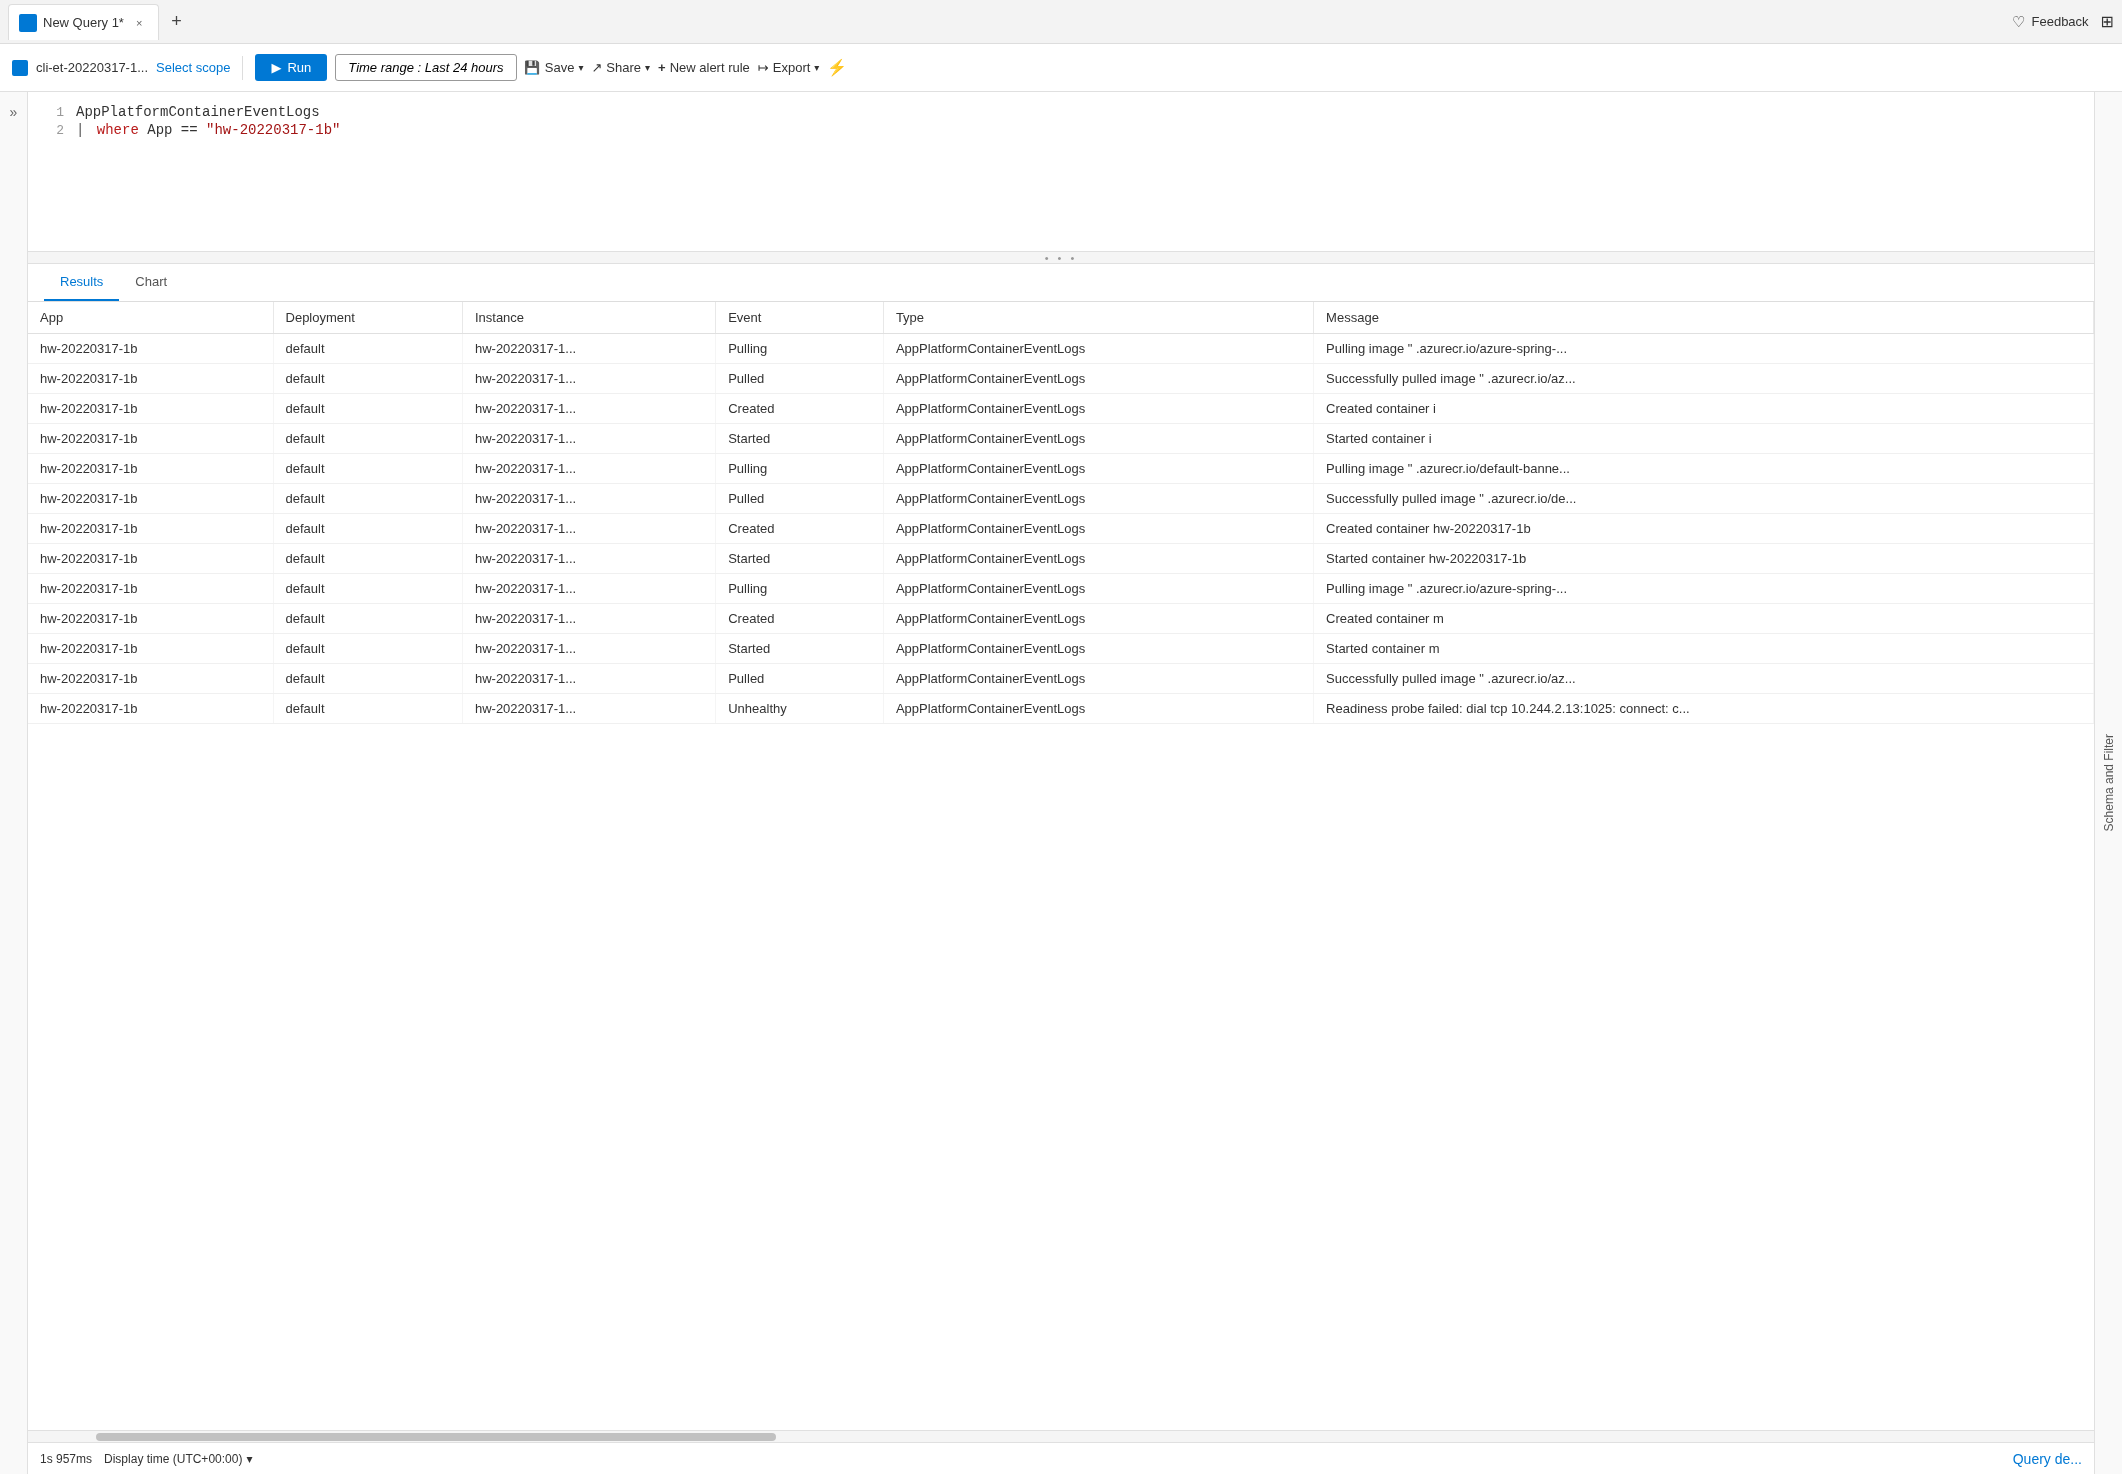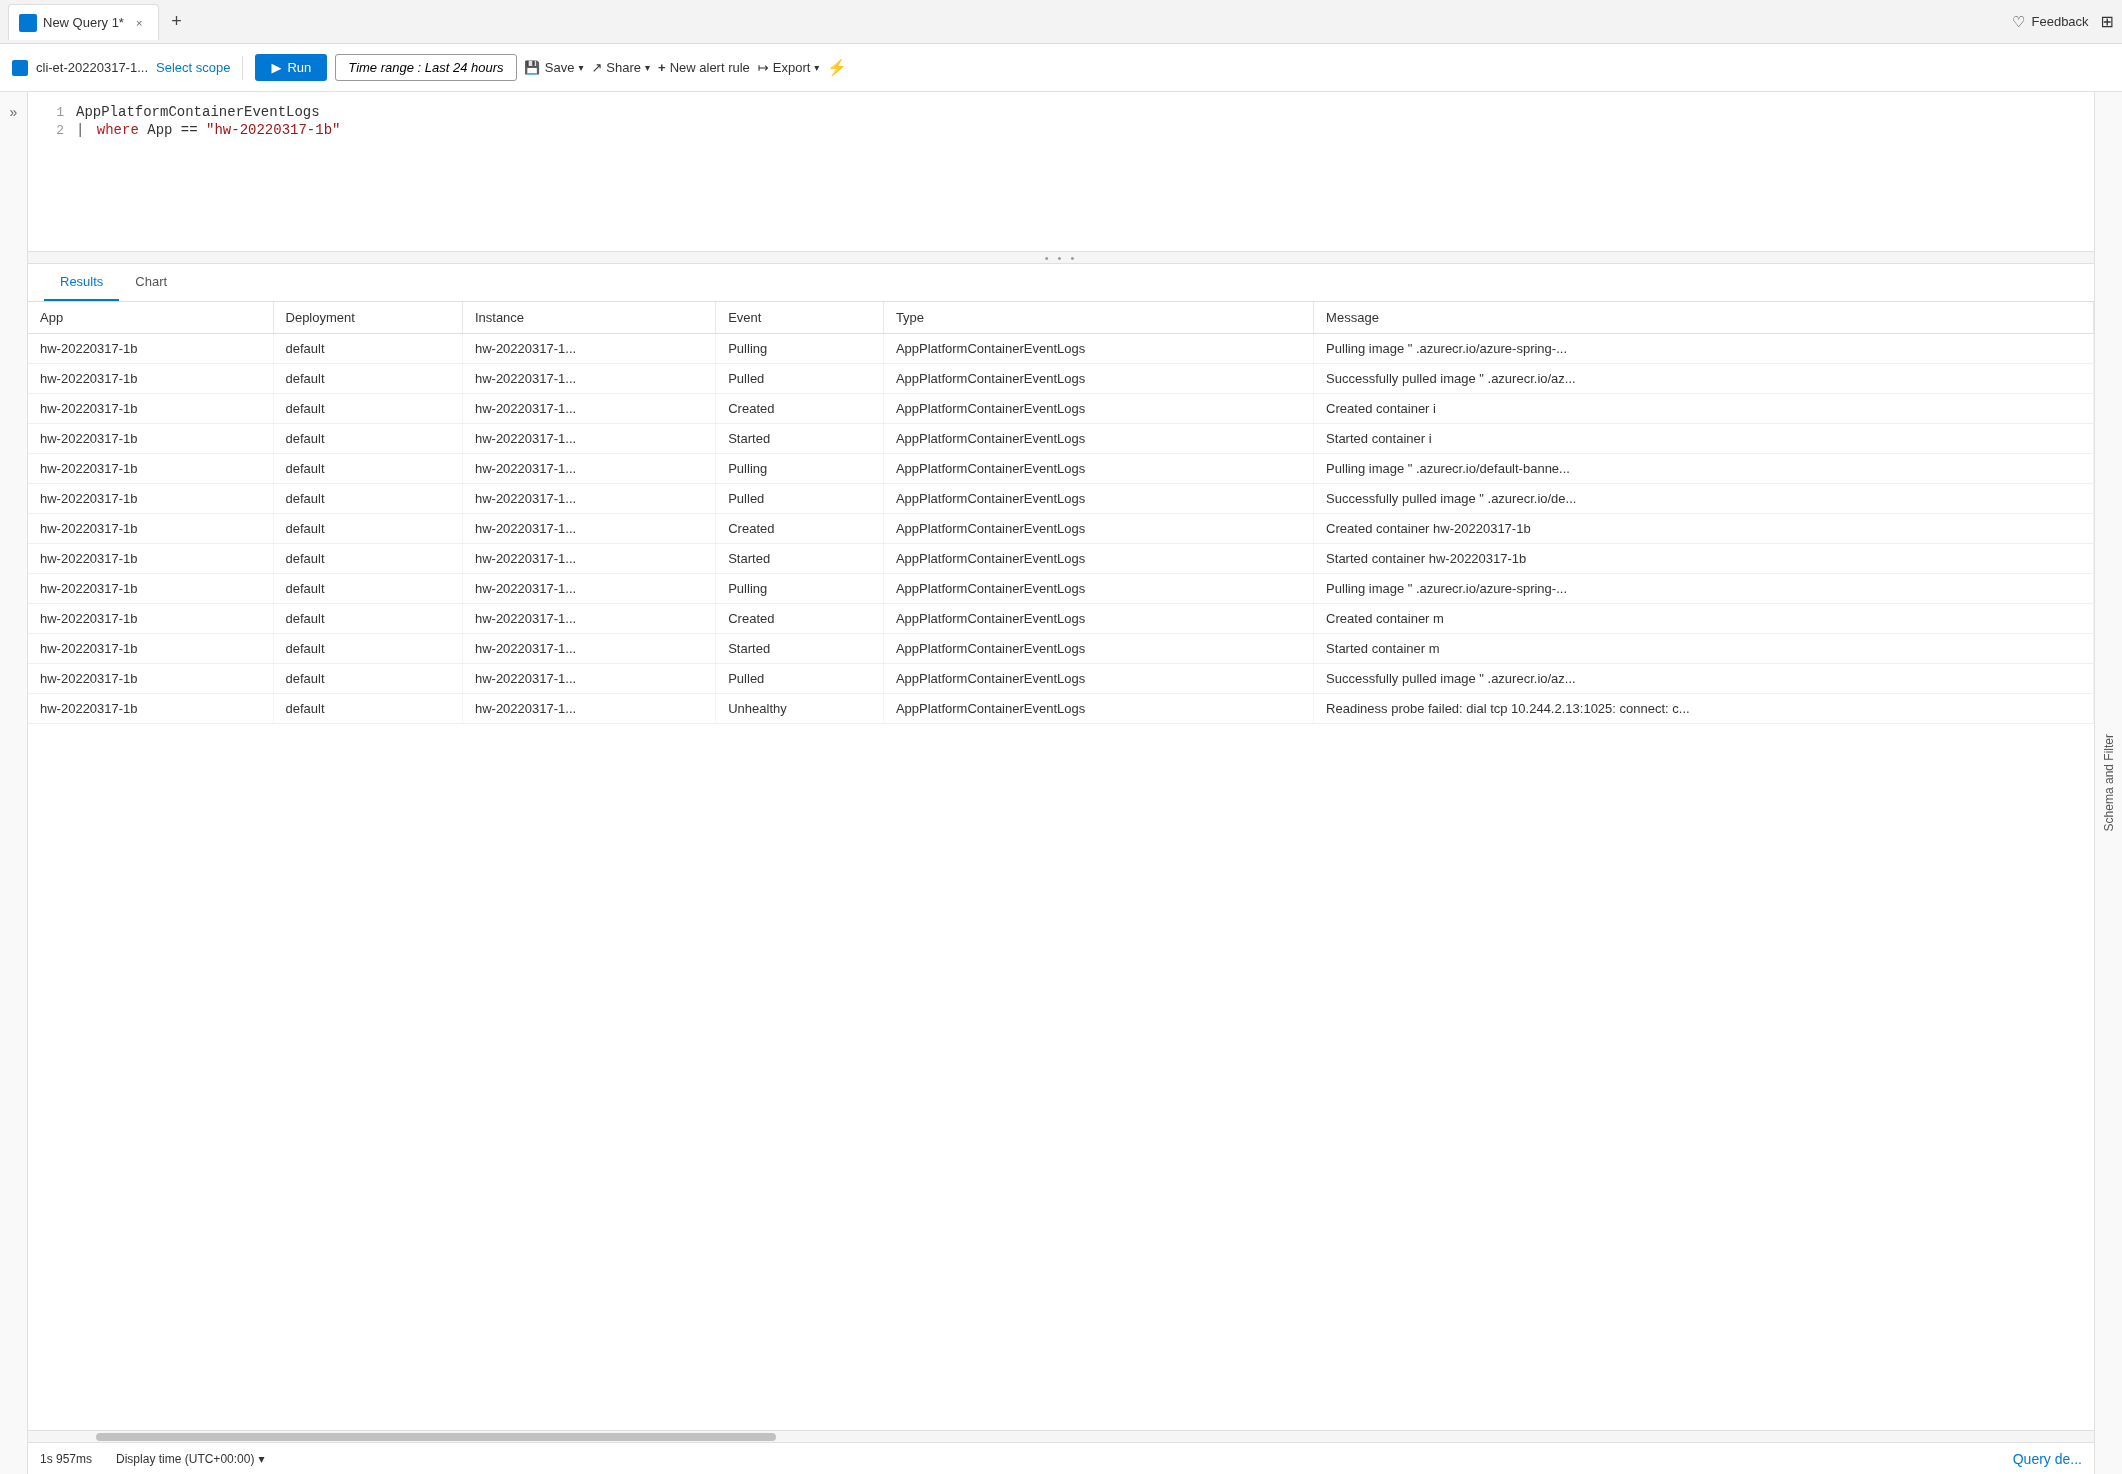--- a/index.html
+++ b/index.html
@@ -245,21 +245,21 @@
       align-items: center;
       justify-content: space-between;
       border-top: 1px solid #e0e0e0;
       padding: 4px 12px;
       background: #fff;
       font-size: 12px;
       color: #555;
       flex-shrink: 0;
       height: 32px;
     }
-    .status-left { display: flex; align-items: center; gap: 24px; }
+    .status-left { display: flex; align-items: center; gap: 12px; }
     .status-time { font-size: 12px; color: #333; }
     .display-time-btn {
       display: flex; align-items: center; gap: 4px;
       background: none; border: none; cursor: pointer; font-size: 12px; color: #333;
     }
     .query-details-link { color: #0078d4; cursor: pointer; font-size: 14px; }
 
     
     ::-webkit-scrollbar { width: 8px; height: 8px; }
     ::-webkit-scrollbar-track { background: #f1f1f1; }

